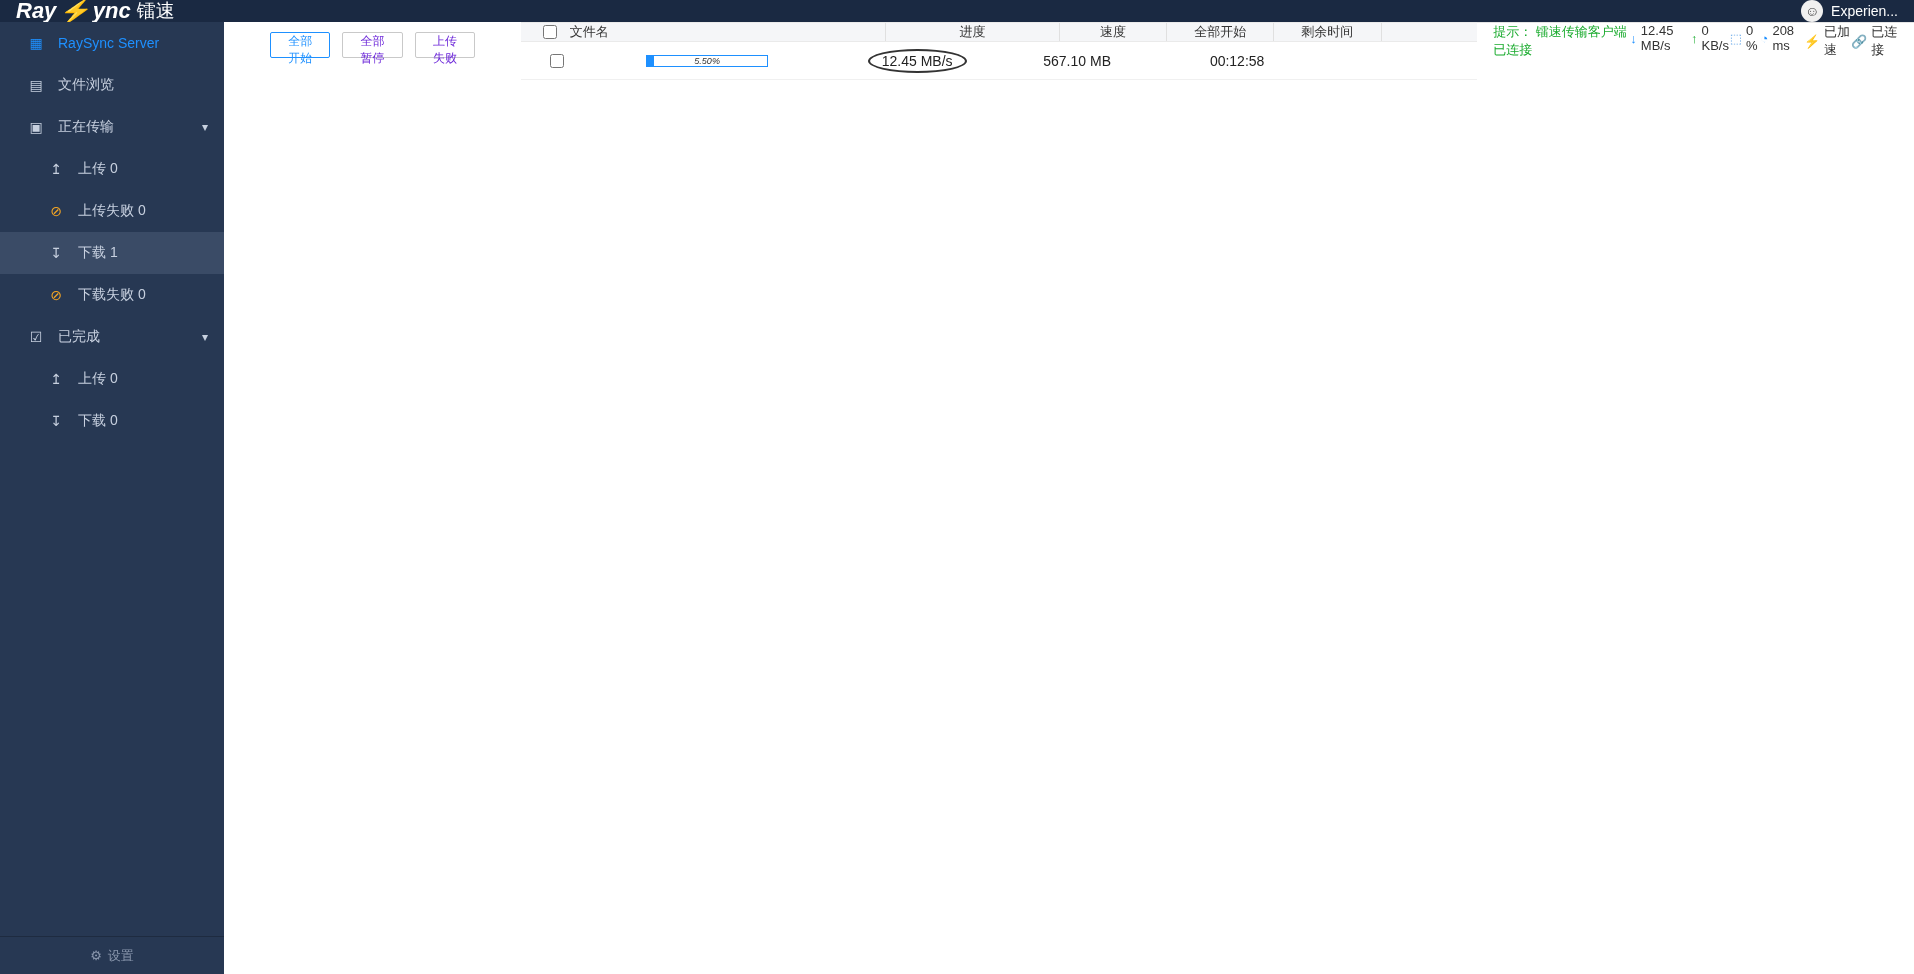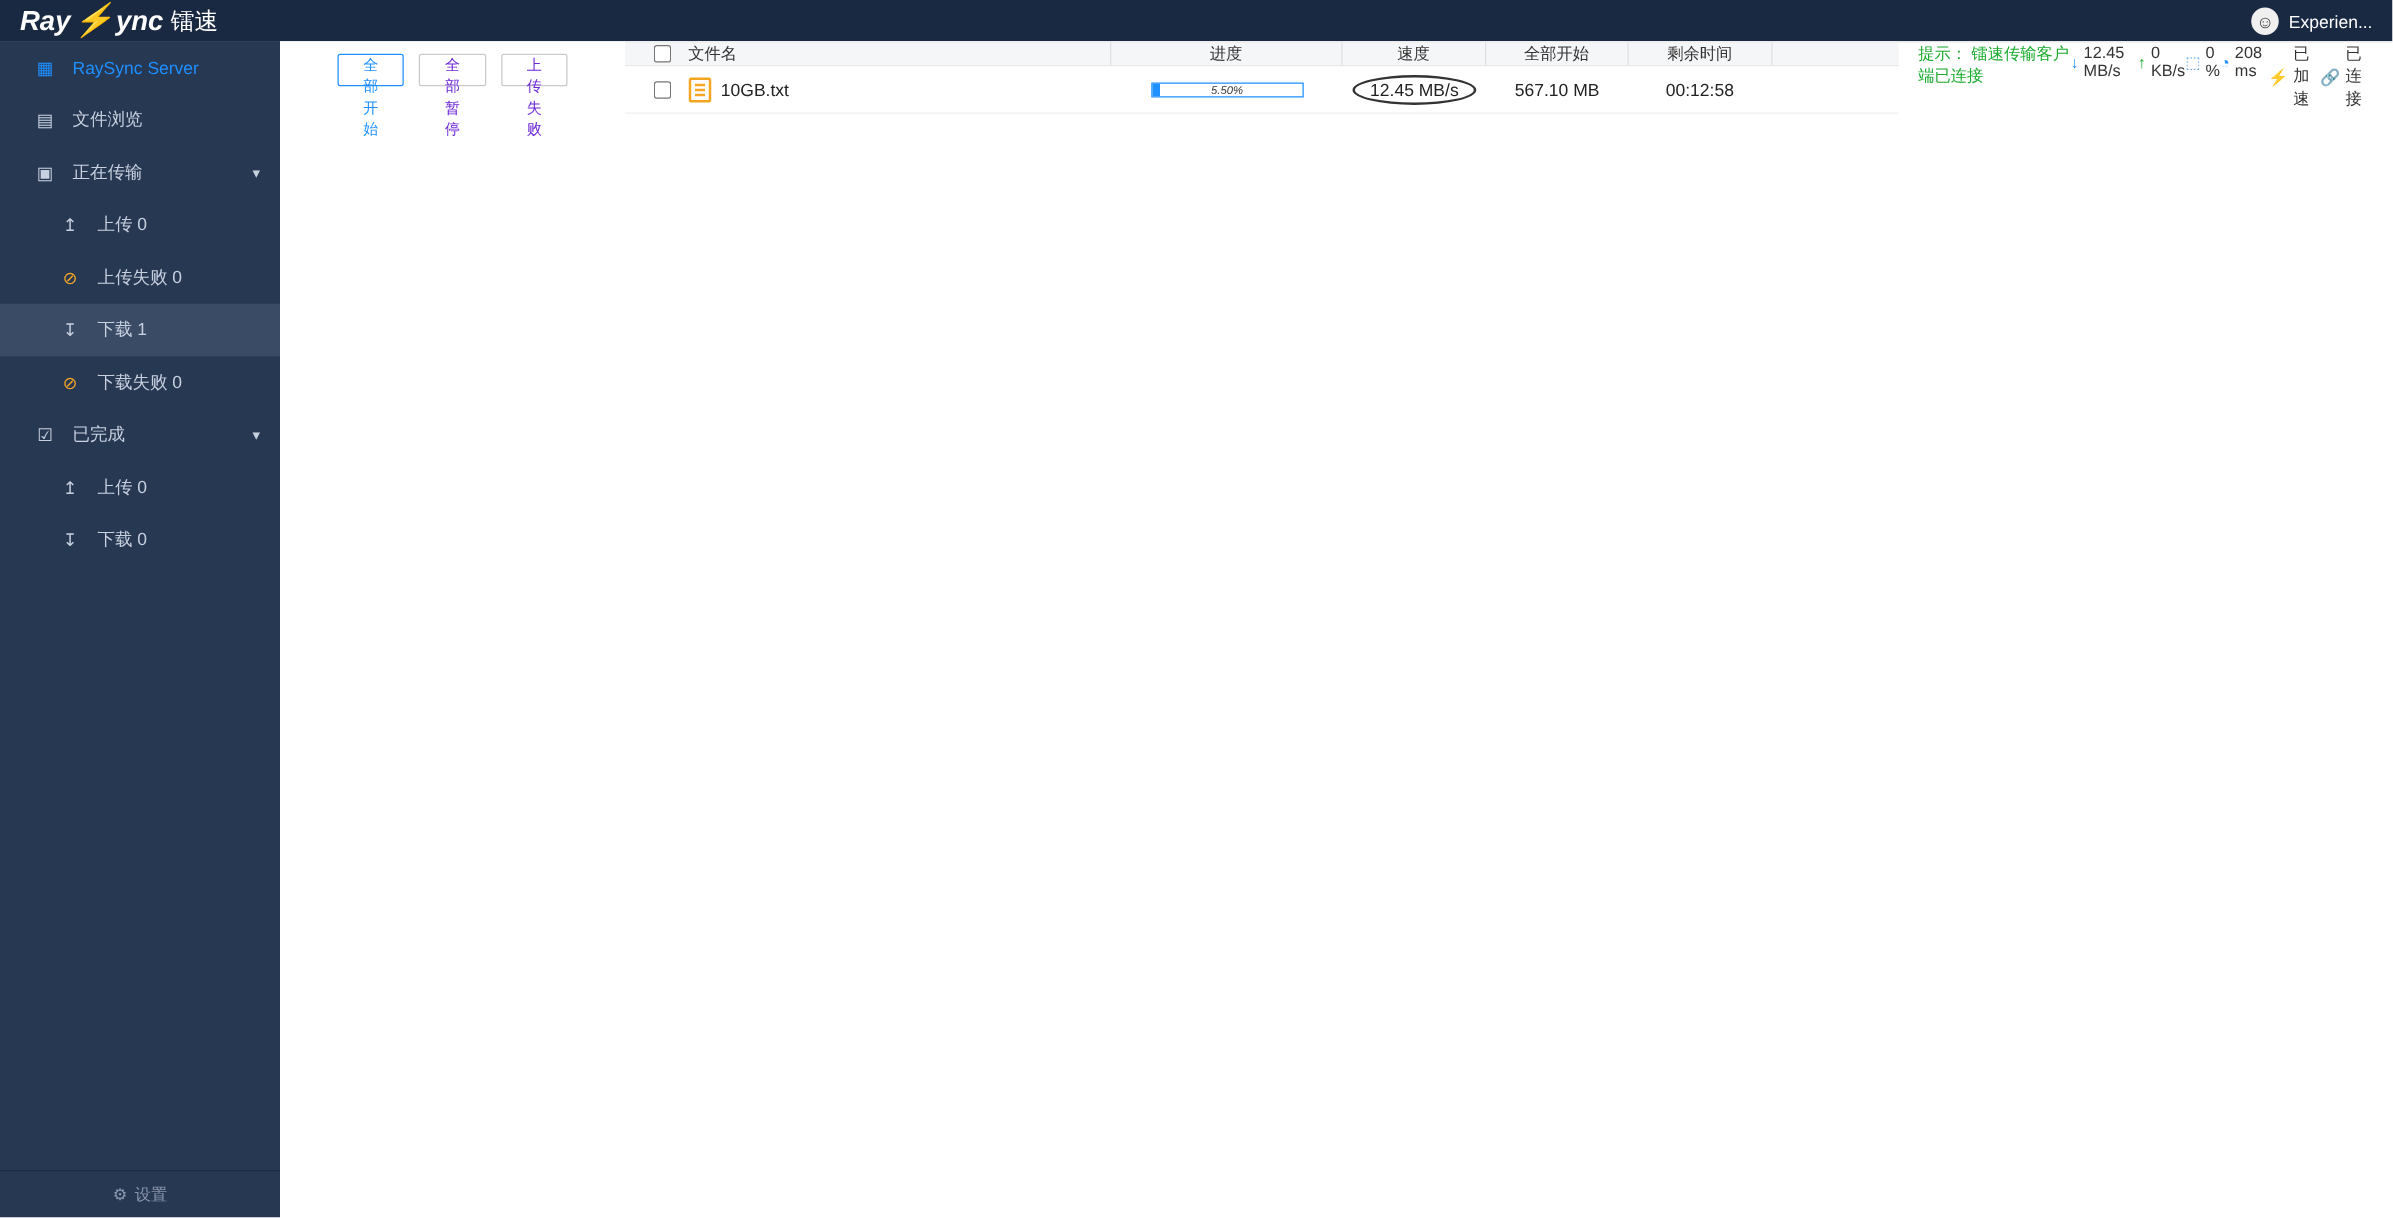--- a/index.html
+++ b/index.html
@@ -1,21 +1,21 @@
 <!DOCTYPE html>
 <html><head>
 <meta charset="utf-8">
 <style>
 * { margin: 0; padding: 0; box-sizing: border-box; font-family: "Microsoft YaHei", "Segoe UI", Arial, sans-serif; }
 html, body { height: 100%; width: 100%; overflow: hidden; }
 body { display: flex; flex-direction: column; background: #fff; }
 
 
 .header {
-  height: 33px; background: #1a2942; color: #fff;
+  height: 22px; background: #1a2942; color: #fff;
   display: flex; align-items: center; padding: 0 16px;
 }
 .logo { display: flex; align-items: center; font-size: 22px; font-weight: bold; font-style: italic; }
 .logo .bolt { color: #1e90ff; font-size: 26px; margin: 0 2px; }
 .logo .cn { font-size: 19px; margin-left: 6px; font-weight: normal; font-style: normal; }
 .header-spacer { flex: 1; }
 .user { display: flex; align-items: center; gap: 8px; font-size: 14px; }
 .avatar {
   width: 22px; height: 22px; border-radius: 50%; background: #f0f0f0;
   display: flex; align-items: center; justify-content: center; color: #333; font-size: 14px;
@@ -206,24 +206,20 @@
         <div class="divider"></div>
         <div class="col-remain">剩余时间</div>
         <div class="divider"></div>
         <div class="col-actions"></div>
       </div>
 
       <div class="tr">
         <div class="col-check">
             <input type="checkbox" style="">
           </div>
-        <div class="col-name">
-          <span class="file-icon"></span>
-          <span>10GB.txt</span>
-        </div>
         <div class="col-progress">
           <div class="progress-wrap">
             <div class="progress-bar" style="width:5.5%"></div>
             <div class="progress-text">5.50%</div>
           </div>
         </div>
         <div class="col-speed">
           <span class="speed-circle">12.45 MB/s</span>
         </div>
         <div class="col-size">567.10 MB</div>

